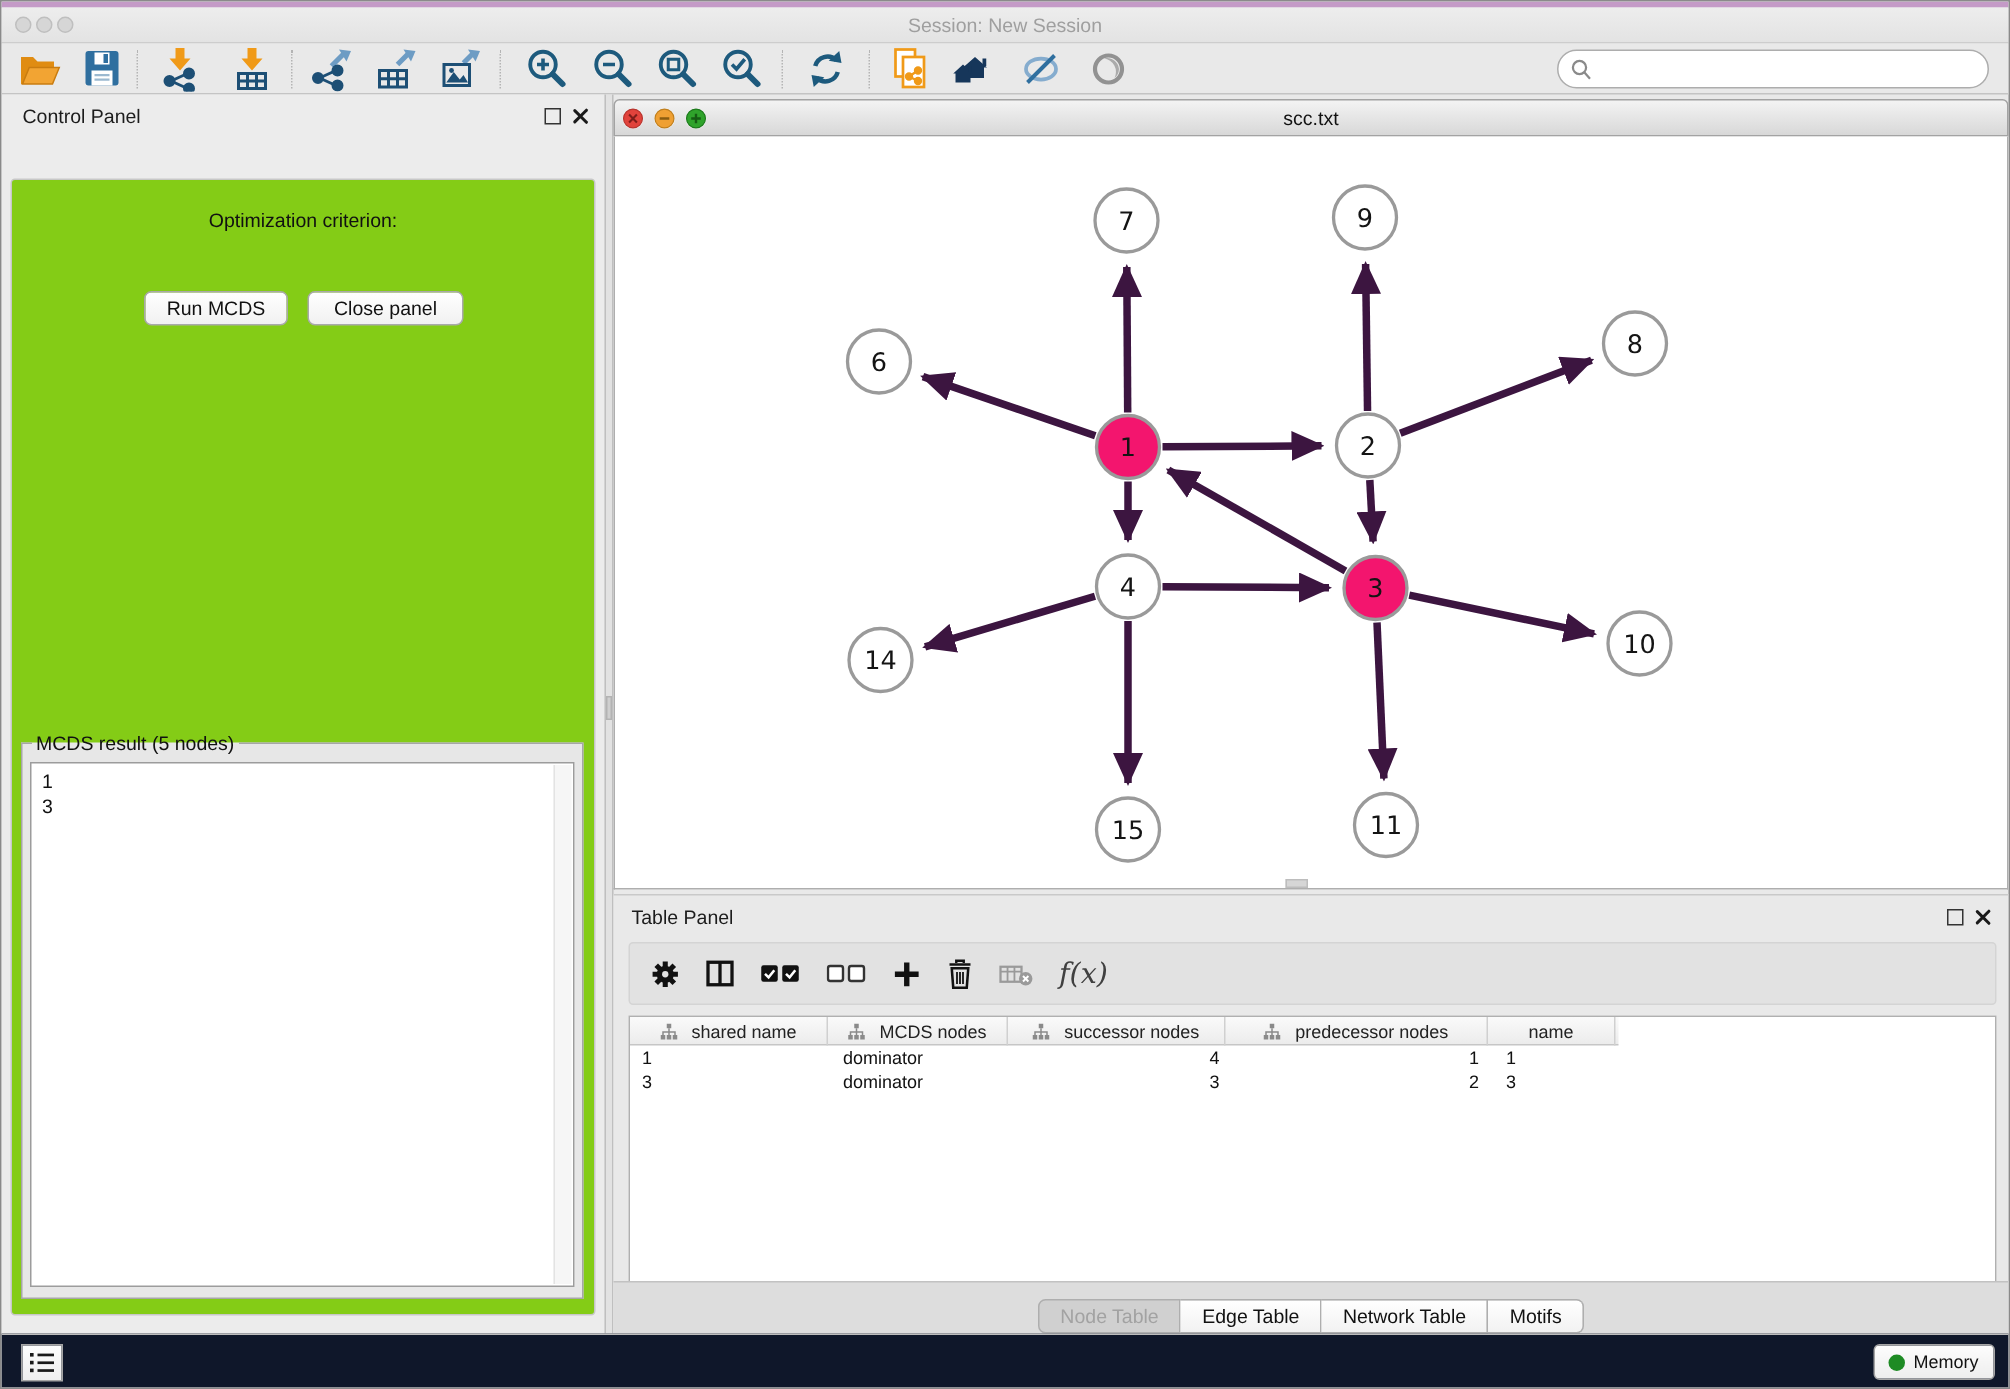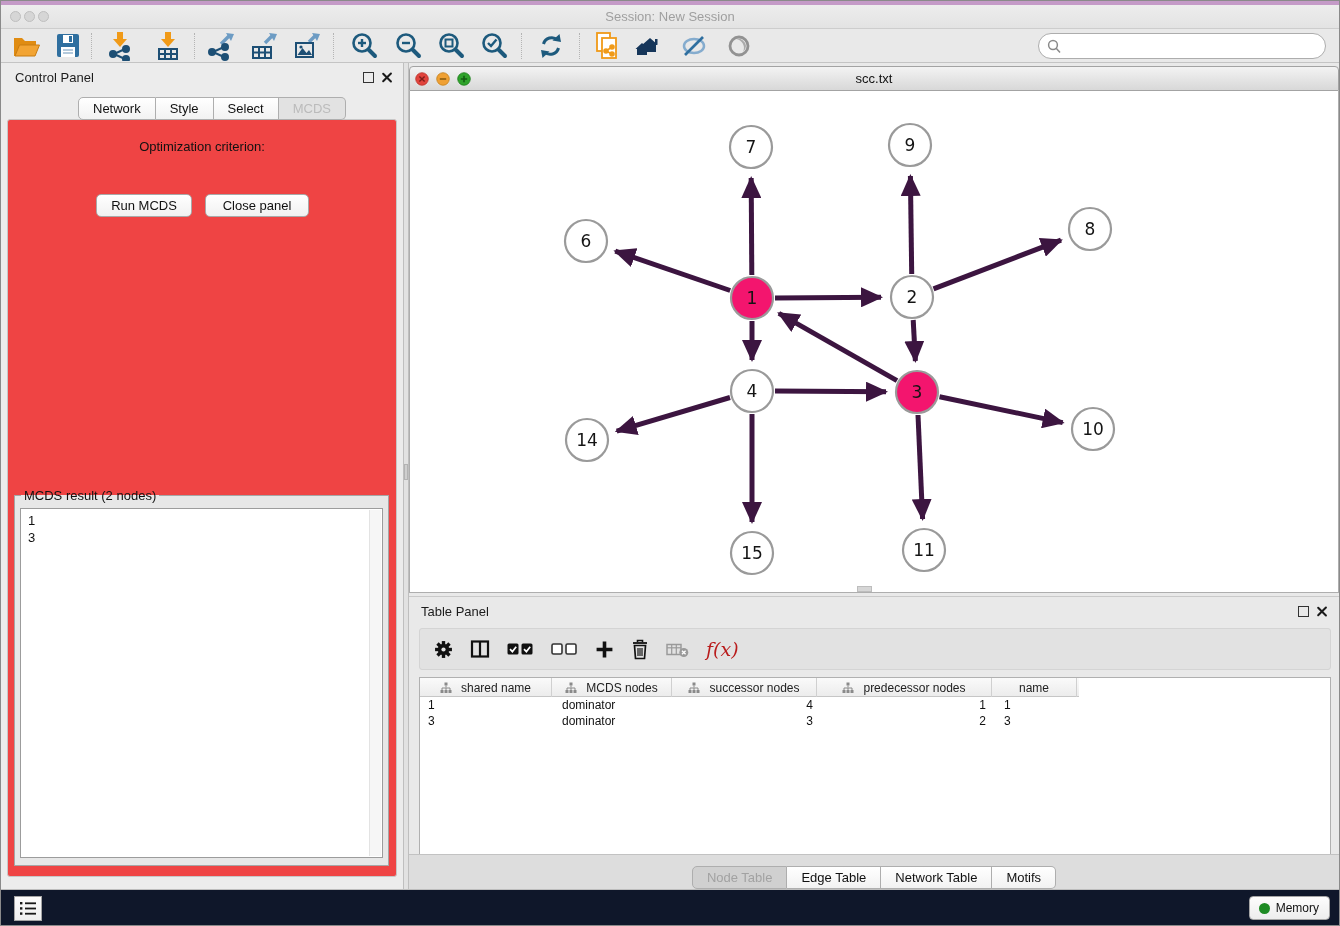--- a/index.html
+++ b/index.html
@@ -30,21 +30,21 @@
   .x-btn { position:absolute; top:8px; width:13px; height:13px; border:none; background:none; cursor:pointer; }
   .x-btn::before,.x-btn::after { content:""; position:absolute; left:5.5px; top:0; width:2.4px; height:13px; background:#1a1a1a; border-radius:1px; }
   .x-btn::before { transform:rotate(45deg);} .x-btn::after { transform:rotate(-45deg);}
 
   .cp-tabs { position:absolute; left:77px; top:34px; height:23px; display:flex; z-index:2; }
   .tab { height:23px; border:1px solid #aeaeae; border-left-width:0; background:linear-gradient(#ffffff,#f2f2f2); font-size:13px; color:#111; padding:0 14px; line-height:21px; cursor:pointer; font-family:"Liberation Sans",sans-serif; }
   .tab:first-child { border-left-width:1px; border-radius:5px 0 0 5px; }
   .tab:last-child { border-radius:0 5px 5px 0; }
   .tab.active { background:#e2e2e2; color:#bbbbbb; }
 
-  .cp-content { position:absolute; left:6px; right:6px; top:56px; bottom:12px; background:#ef4444; border:1px solid #c7c7c7; border-radius:3px; }
+  .cp-content { position:absolute; left:6px; right:6px; top:56px; bottom:12px; background:#84cc16; border:1px solid #c7c7c7; border-radius:3px; }
   .opt-label { position:absolute; left:0; right:0; top:19px; text-align:center; font-size:13px; color:#111; }
   .dropdown { position:absolute; left:38px; top:41px; width:311px; height:23px; background:linear-gradient(#ffffff,#f4f4f4); border:1px solid #a9a9a9; border-radius:5px; font-size:13px; line-height:21px; padding-left:11px; color:#111; cursor:pointer; }
   .stepper { position:absolute; right:9px; top:4px; width:9px; }
   .stepper .up { width:0;height:0;border-left:4.5px solid transparent;border-right:4.5px solid transparent;border-bottom:5px solid #555; margin-bottom:3px; }
   .stepper .dn { width:0;height:0;border-left:4.5px solid transparent;border-right:4.5px solid transparent;border-top:5px solid #555; }
   .cp-btn { position:absolute; top:74px; height:23px; background:linear-gradient(#ffffff,#f1f1f1); border:1px solid #a9a9a9; border-radius:5px; font-size:13px; color:#111; cursor:pointer; font-family:"Liberation Sans",sans-serif; }
   .result-fs { position:absolute; left:6px; width:375px; top:368px; height:378px; border:1px solid #a6a6a6; background:#e7e7e7; }
   .result-fs legend { font-size:13px; color:#111; margin-left:6px; padding:0 3px; }
   .result-box { position:absolute; left:5px; right:5px; top:5px; bottom:7px; background:#fff; border:1px solid #9c9c9c; font-size:13px; line-height:17px; padding:3px 0 0 7px; color:#111; }
   .result-scroll { position:absolute; right:1px; top:1px; bottom:1px; width:12px; background:#f6f6f6; border-left:1px solid #e3e3e3; }
@@ -60,21 +60,21 @@
   .traffic { position:absolute; top:5px; width:14px; height:14px; border:none; border-radius:50%; padding:0; cursor:pointer; }
   .traffic svg { display:block; width:14px; height:14px; }
   .net-canvas { position:absolute; left:0; top:25px; right:0; bottom:0; background:#fff; border:1px solid #aeaeae; border-top:none; }
   .net-canvas svg.graph { width:930px; height:500px; display:block; }
   .h-grip { position:absolute; left:447px; bottom:0px; width:15px; height:6px; background:#d6d6d6; border:1px solid #bdbdbd; cursor:row-resize; }
 
   
   .table-panel { position:absolute; left:408px; top:595px; right:0; bottom:36px; background:#e9e9e9; border-top:1px solid #c9c9c9; }
   .tp-toolbar { position:absolute; left:10px; right:8px; top:31px; height:42px; background:#e2e2e2; border:1px solid #d4d4d4; border-radius:3px; display:flex; align-items:center; gap:17px; padding-left:14px; }
   .ticon { background:none; border:none; padding:0; cursor:pointer; display:flex; align-items:center; }
-  .fx { font-family:"DejaVu Serif", serif; font-style:italic; font-size:19px; color:#b91c1c; }
+  .fx { font-family:"DejaVu Serif", serif; font-style:italic; font-size:19px; color:#404040; }
   .dtable { position:absolute; left:10px; right:8px; top:80px; height:219px; background:#fff; border:1px solid #b0b0b0; overflow:hidden; }
   .thead { display:flex; height:19px; background:linear-gradient(#fafafa,#ececec); border-bottom:1px solid #c6c6c6; width:659px; }
   .th { display:flex; align-items:center; justify-content:center; gap:9px; font-size:12px; color:#222; border-right:1px solid #d0d0d0; height:19px; }
   .trow { display:flex; height:16px; align-items:center; font-size:12px; color:#111; }
   .tcell { height:16px; line-height:16px; }
   .c0 { width:132px; padding-left:8px; }
   .c1 { width:120px; padding-left:10px; }
   .c2 { width:145px; text-align:right; padding-right:4px; }
   .c3 { width:175px; text-align:right; padding-right:6px; }
   .c4 { width:85px; padding-left:12px; }
@@ -264,32 +264,26 @@
       <input type="text" placeholder="" style="">
     </div>
   </div>
 
   <div class="control-panel">
     <div class="panel-head">
       <span class="panel-title">Control Panel</span>
       <button class="float-btn" style="right:29px"></button>
       <button class="x-btn" style="right:10px"></button>
     </div>
-    <div class="cp-tabs">
-      <button class="tab">Network</button>
-      <button class="tab">Style</button>
-      <button class="tab">Select</button>
-      <button class="tab active">MCDS</button>
-    </div>
     <div class="cp-content">
       <div class="opt-label">Optimization criterion:</div>
       <button class="cp-btn" style="left:88px;width:96px">Run MCDS</button>
       <button class="cp-btn" style="left:197px;width:104px">Close panel</button>
       <fieldset class="result-fs">
-        <legend>MCDS result (2 nodes)</legend>
+        <legend>MCDS result (5 nodes)</legend>
         <div class="result-box">
           <div>1</div>
           <div>3</div>
           <div class="result-scroll"></div>
         </div>
       </fieldset>
     </div>
   </div>
 
   <div class="v-split">

